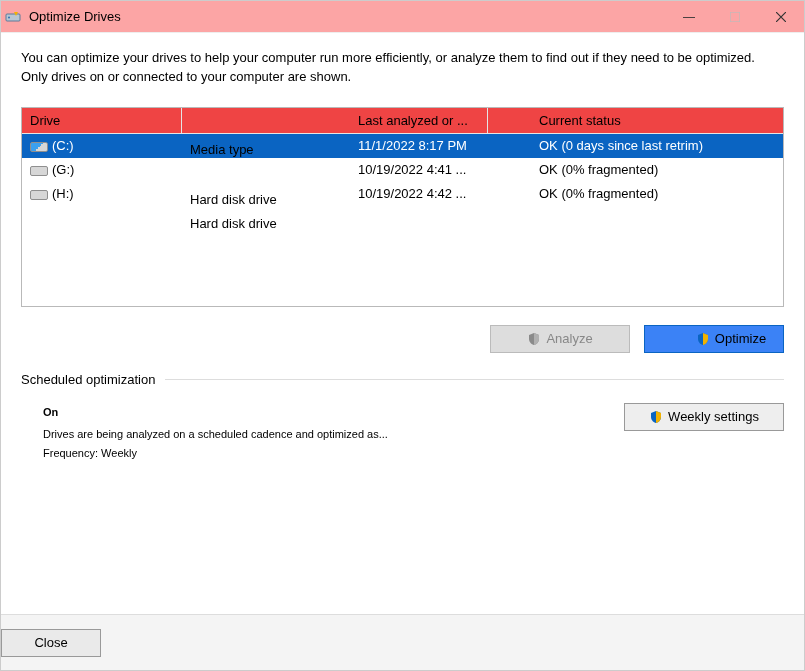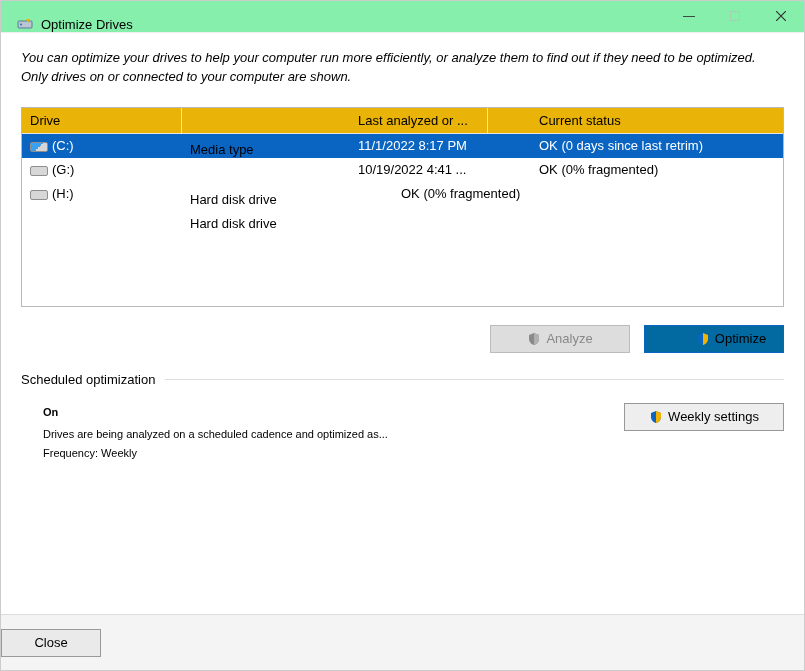--- a/index.html
+++ b/index.html
@@ -10,23 +10,23 @@
     background: #fff;
     color: #000;
     width: 805px;
     height: 671px;
     overflow: hidden;
     border: 1px solid #ccc;
   }
   .titlebar {
     height: 32px;
     display: flex;
-    align-items: flex-end;
-    padding-left: 16px;
-    background: #86efac;
+    align-items: center;
+    padding-left: 4px;
+    background: #fca5a5;
     border-bottom: 1px solid #eee;
   }
   .titlebar .app-icon {
     width: 16px;
     height: 16px;
     margin-right: 8px;
     display: inline-block;
     position: relative;
   }
   .titlebar .app-icon svg { width: 16px; height: 16px; }
@@ -49,21 +49,20 @@
   .win-btn.disabled { color: #bbb; }
   .win-btn svg { width: 10px; height: 10px; stroke: currentColor; fill: none; stroke-width: 1.2; }
 
   .content {
     padding: 16px 20px 0 20px;
   }
   .intro {
     font-size: 13px;
     line-height: 1.45;
     margin-bottom: 20px;
-    font-style: italic;
   }
   .section-label-row {
     display: flex;
     align-items: center;
     margin-bottom: 10px;
   }
   .section-label {
     font-size: 13px;
     margin-right: 10px;
   }
@@ -73,21 +72,21 @@
     background: #ddd;
   }
   .drive-list {
     border: 1px solid #b9b9b9;
     height: 200px;
     overflow: hidden;
     background: #fff;
   }
   .dl-header {
     display: flex;
-    background: #eab308;
+    background: #ef4444;
     height: 26px;
     align-items: stretch;
     border-bottom: 1px solid #e5e5e5;
   }
   .dl-col {
     display: flex;
     align-items: center;
     padding: 0 8px;
     font-size: 13px;
     border-right: 1px solid #e5e5e5;
@@ -140,21 +139,21 @@
     background: #eee;
     font-size: 13px;
     display: flex;
     align-items: center;
     justify-content: center;
     gap: 5px;
     cursor: pointer;
   }
   .btn.default {
     border: 1.5px solid #0a64c2;
-    background: #0369a1;
+    background: #3b82f6;
     padding-left: 40px;
   }
   .btn.disabled {
     color: #888;
     background: #ddd;
     border-color: #bbb;
   }
   .shield {
     width: 14px; height: 14px;
     display: inline-block;
@@ -247,20 +246,21 @@
           <div class="dl-col c-media">Hard disk drive</div>
           <div class="dl-col c-last">10/19/2022 4:41 ...</div>
           <div class="dl-col c-status">OK (0% fragmented)</div>
         </div>
         <div class="dl-row">
           <div class="dl-col c-drive">
             <span class="drive-icon "></span>
             <span>(H:)</span>
           </div>
           <div class="dl-col c-media">Hard disk drive</div>
+          <div class="dl-col c-last">10/19/2022 4:42 ...</div>
           <div class="dl-col c-status">OK (0% fragmented)</div>
         </div>
       </div>
   </div>
 
   <div class="action-row">
     <button class="btn disabled">
       <span class="shield">
         <svg viewBox="0 0 14 14">
             <path d="M7 1 L12 3 V7 C12 10 9.5 12.5 7 13 C4.5 12.5 2 10 2 7 V3 Z" fill="#8a8a8a"></path>

